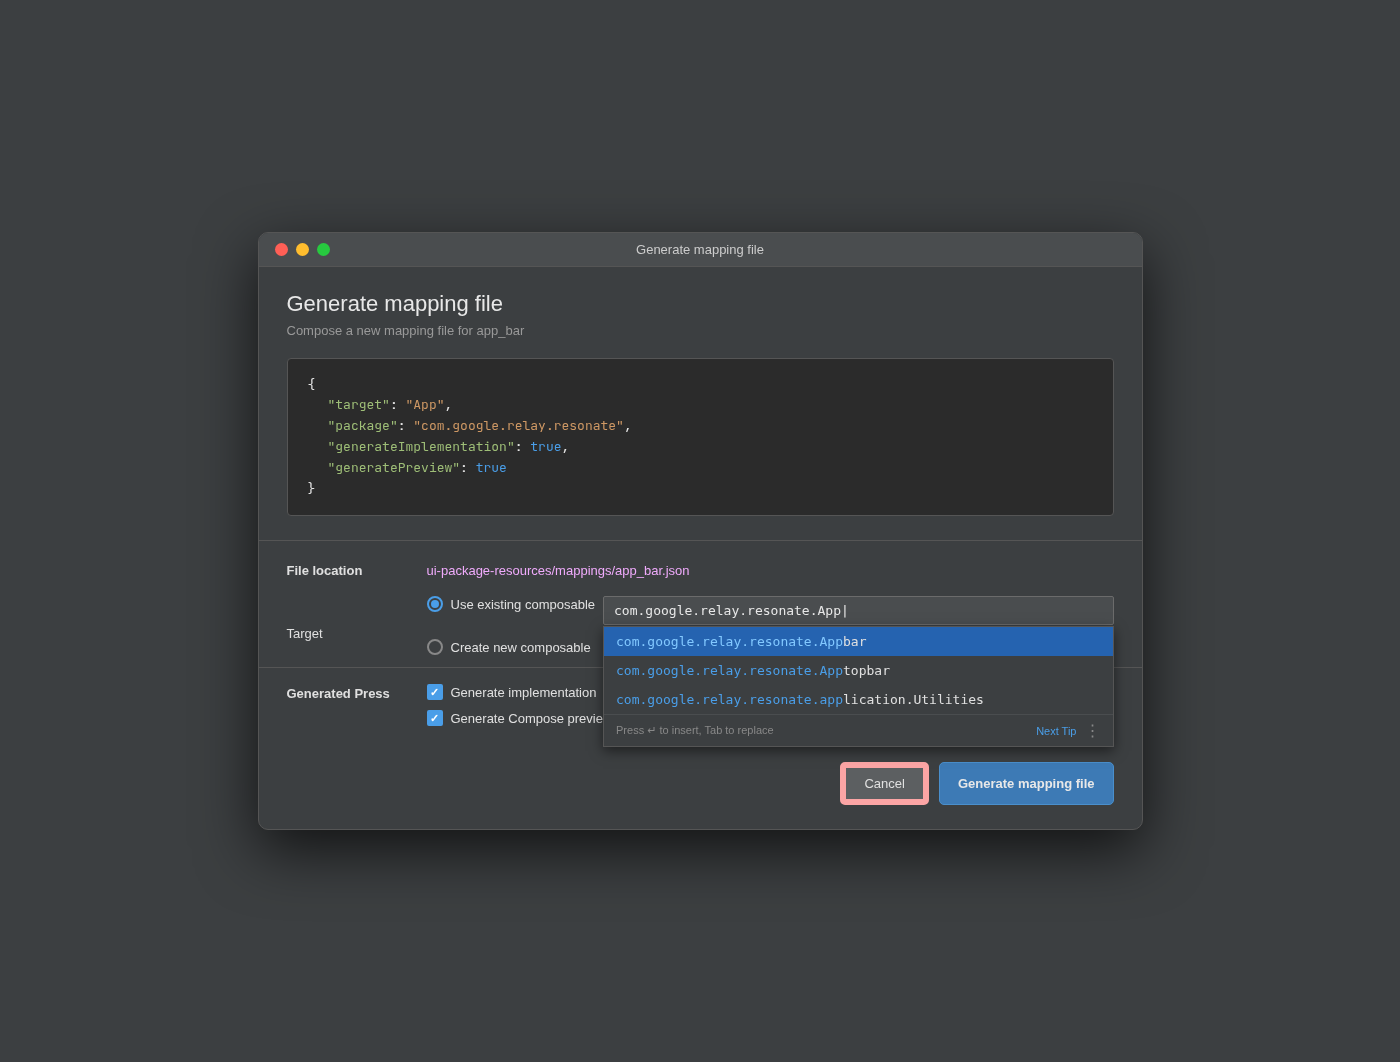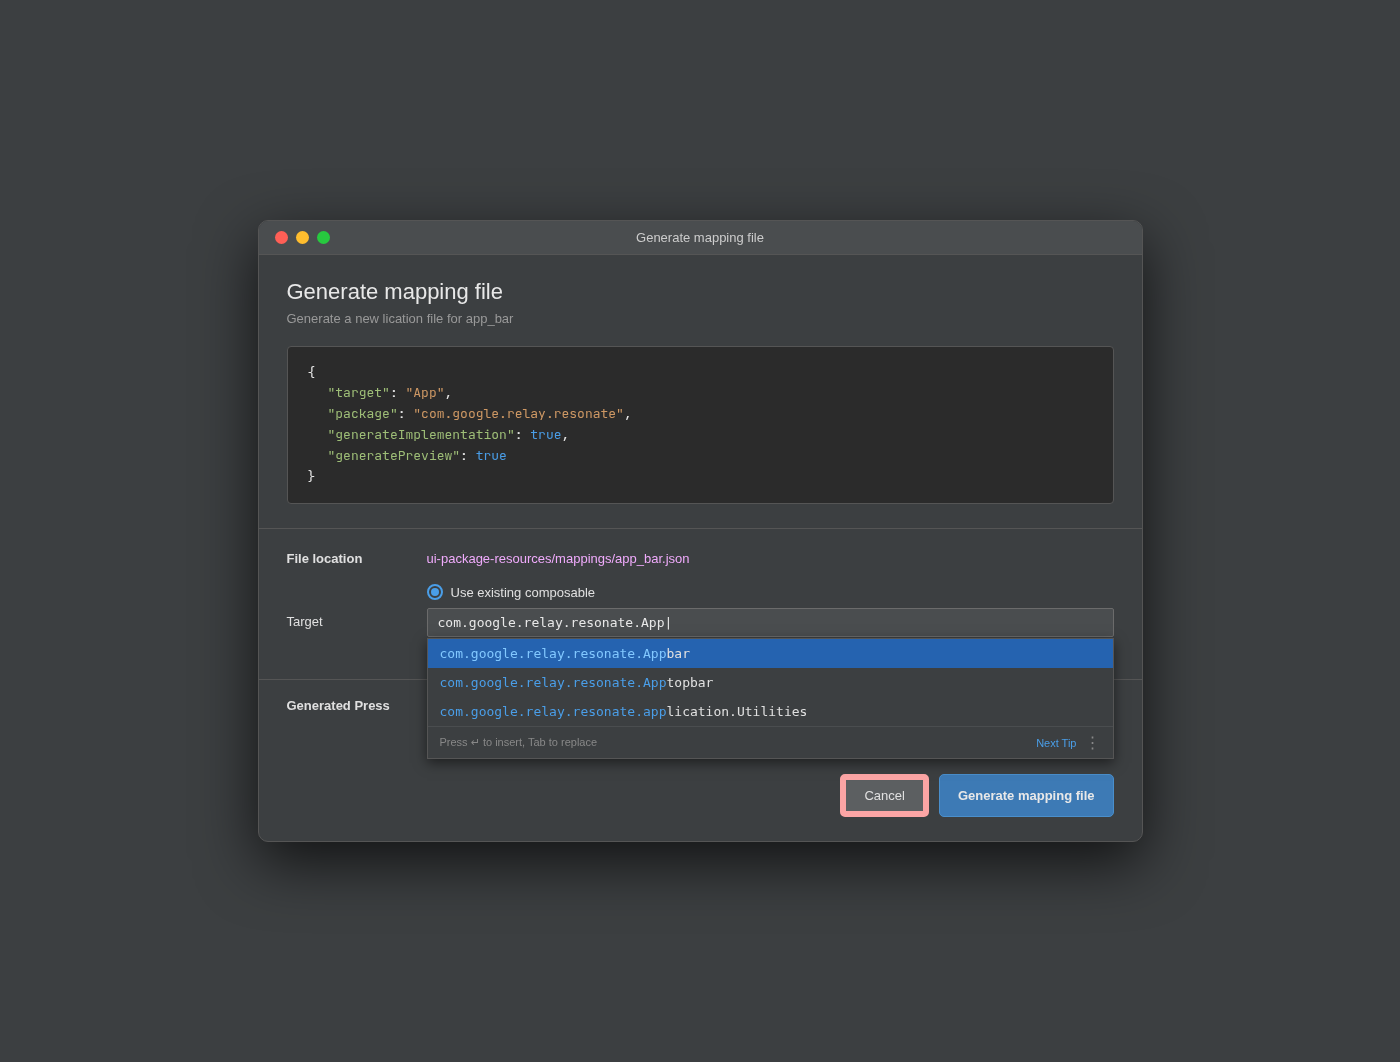--- a/index.html
+++ b/index.html
@@ -352,21 +352,21 @@
     <div class="traffic-lights">
       <span class="traffic-light close"></span>
       <span class="traffic-light minimize"></span>
       <span class="traffic-light maximize"></span>
     </div>
     <span class="titlebar-title">Generate mapping file</span>
   </div>
 
   <div class="dialog-content">
     <h1 class="dialog-heading">Generate mapping file</h1>
-    <p class="dialog-subheading">Generate a new lication file for app_bar</p>
+    <p class="dialog-subheading">Compose a new mapping file for app_bar</p>
 
     <div class="code-block">
       <span class="code-line"><span class="code-brace">{</span></span>
       <span class="code-line" style="padding-left:20px">
         <span class="code-key">"target"</span><span class="code-colon">: </span><span class="code-string">"App"</span><span class="code-comma">,</span>
       </span>
       <span class="code-line" style="padding-left:20px">
         <span class="code-key">"package"</span><span class="code-colon">: </span><span class="code-string">"com.google.relay.resonate"</span><span class="code-comma">,</span>
       </span>
       <span class="code-line" style="padding-left:20px">
@@ -384,21 +384,21 @@
 
       <div class="form-row">
         <span class="form-label">File location</span>
         <span class="form-value">ui-package-resources/mappings/app_bar.json</span>
       </div>
 
       <div class="target-row">
         <span class="target-label">Target</span>
         <div class="target-right">
 
-          <div style="display:flex; align-items:flex-start; gap:8px; flex-direction:column">
+          <div style="display:flex; align-items:flex-start; gap:8px; flex-direction:row">
             <div class="target-radio-row">
               <div class="radio-input selected"></div>
               <span class="radio-label">Use existing composable</span>
             </div>
 
             <div class="autocomplete-container" style="width:100%;">
               <input class="autocomplete-input" type="text" value="com.google.relay.resonate.App|" style="">
               <div class="autocomplete-dropdown">
                 <div class="autocomplete-item highlighted">
                   <span class="match">com.google.relay.resonate.</span><span style="color:#82c8ff">App</span><span style="color:#e0e0e0">bar</span>

